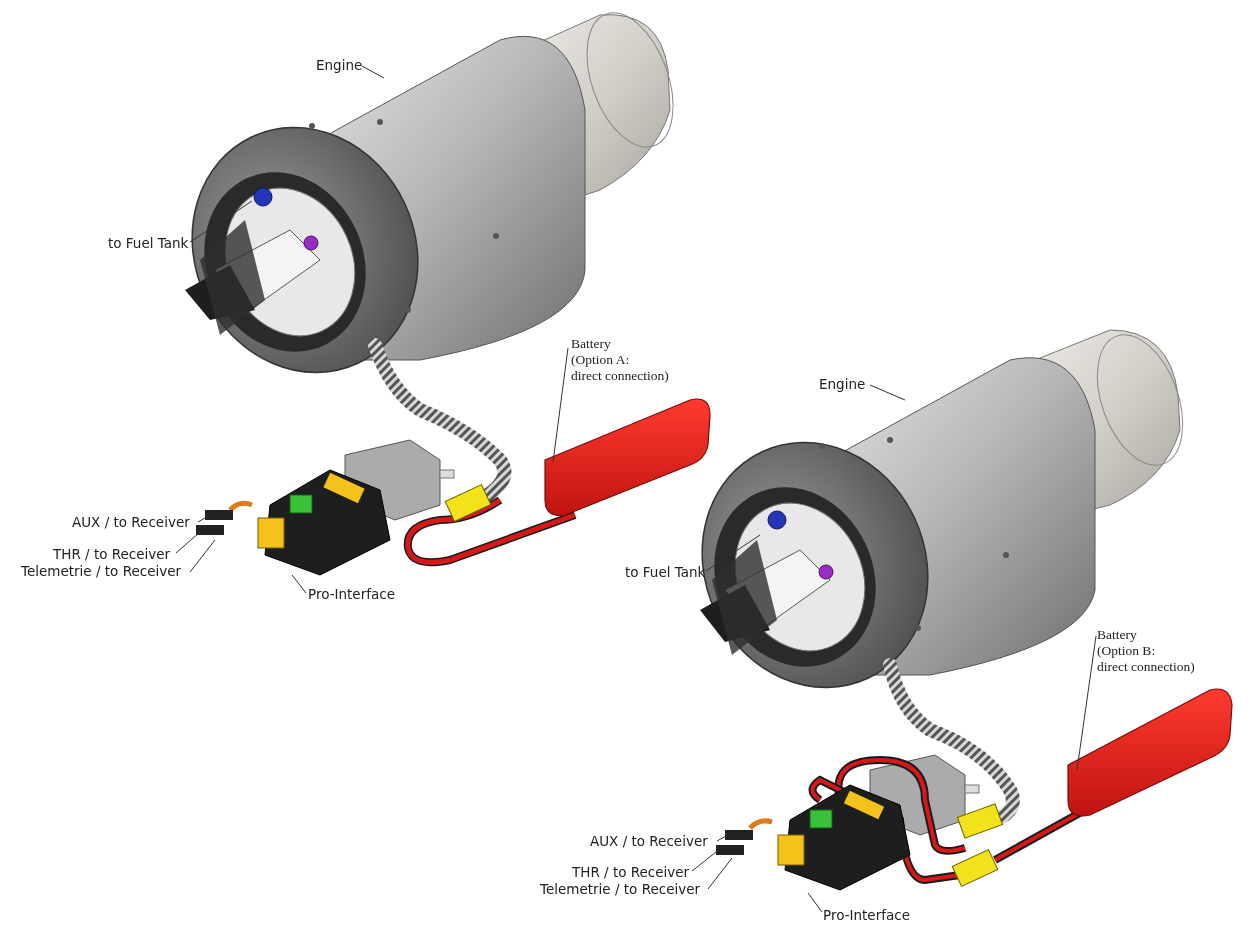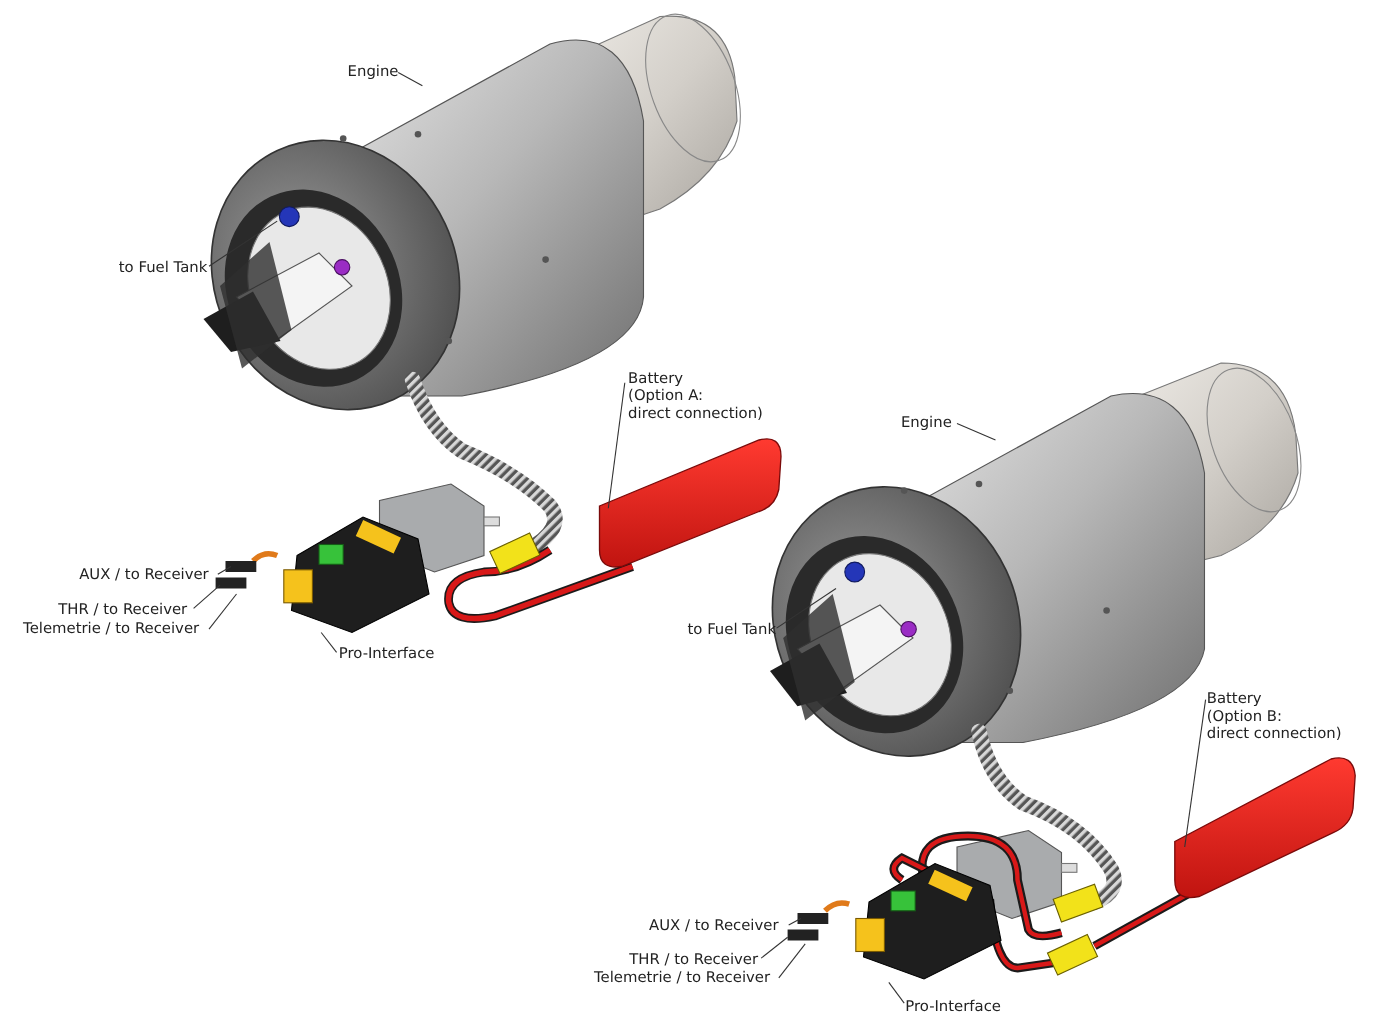--- a/index.html
+++ b/index.html
@@ -1,21 +1,21 @@
 <!DOCTYPE html>
 <html><head>
 <meta charset="utf-8">
 <style>
   html, body { margin:0; padding:0; background:#ffffff; }
   body { width:1250px; height:938px; position:relative; overflow:hidden;
          font-family:"DejaVu Sans", "Liberation Sans", sans-serif; }
   #stage { position:absolute; left:0; top:0; width:1250px; height:684px; }
   .label { position:absolute; font-size:13.5px; color:#222; white-space:nowrap; line-height:16px;
            font-family:"DejaVu Sans", sans-serif; }
-  .label.multi { white-space:pre; }
+  .label.multi { white-space:pre;font-family:Liberation Serif, serif; }
 </style>
 </head>
 <body>
 
 <div id="stage">
 <svg width="1250" height="938" viewBox="0 0 1250 938" xmlns="http://www.w3.org/2000/svg">
   <defs>
     <linearGradient id="bodyGrad" x1="0" y1="0" x2="1" y2="1">
       <stop offset="0" stop-color="#e6e6e6"></stop>
       <stop offset="0.45" stop-color="#b8b8b8"></stop>

